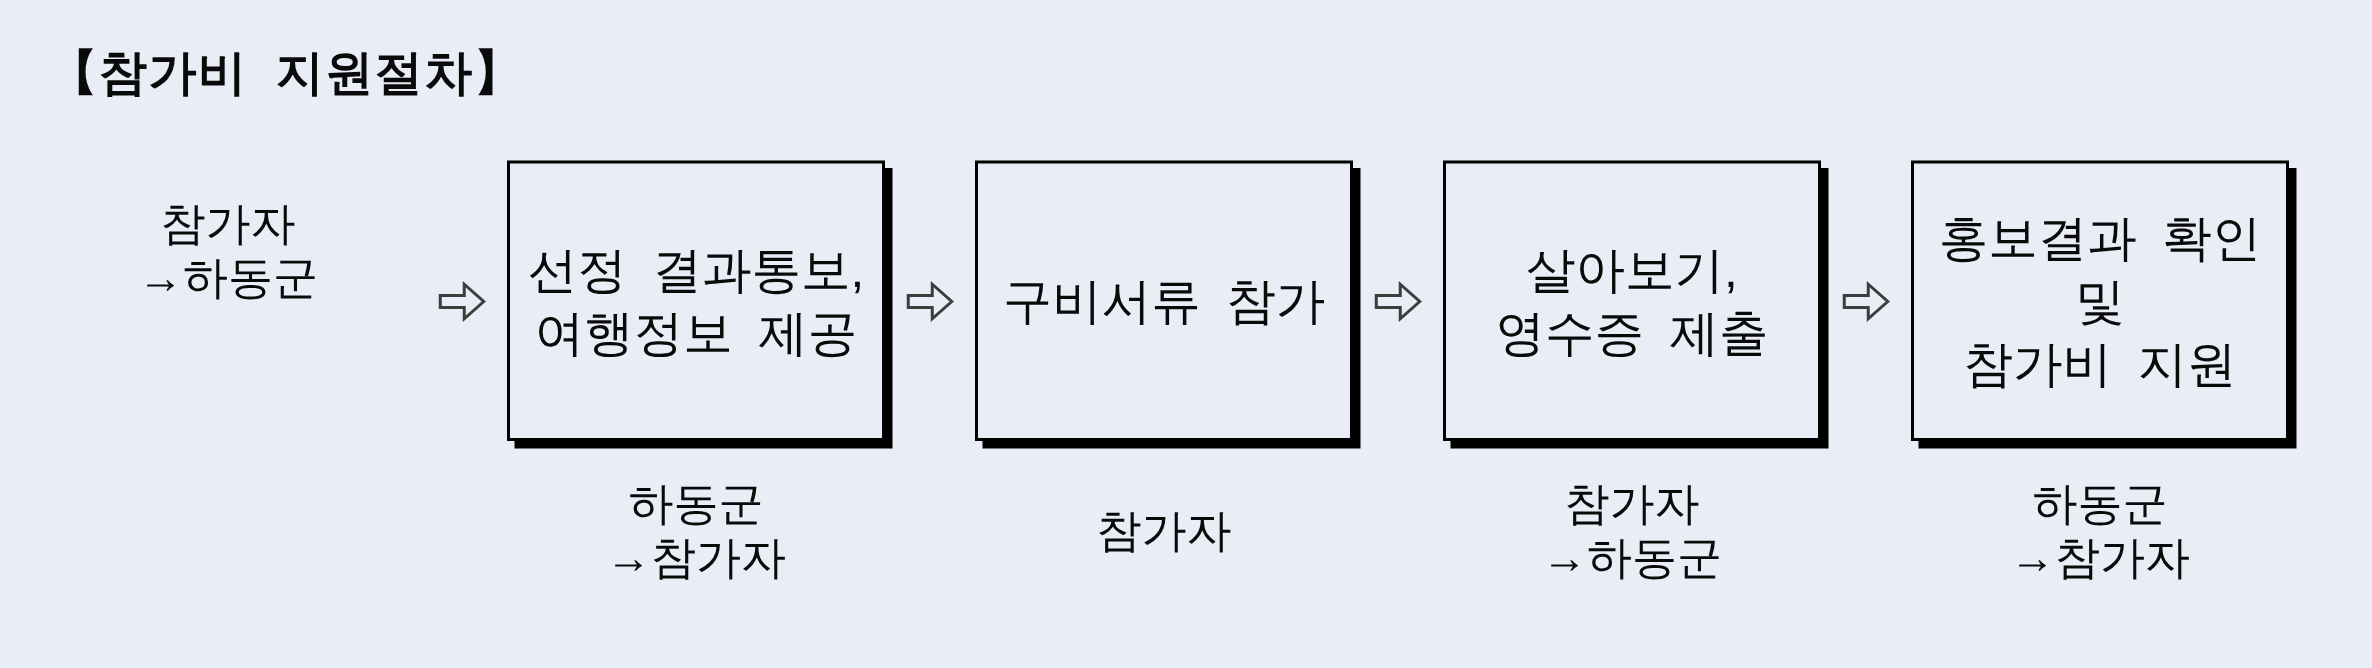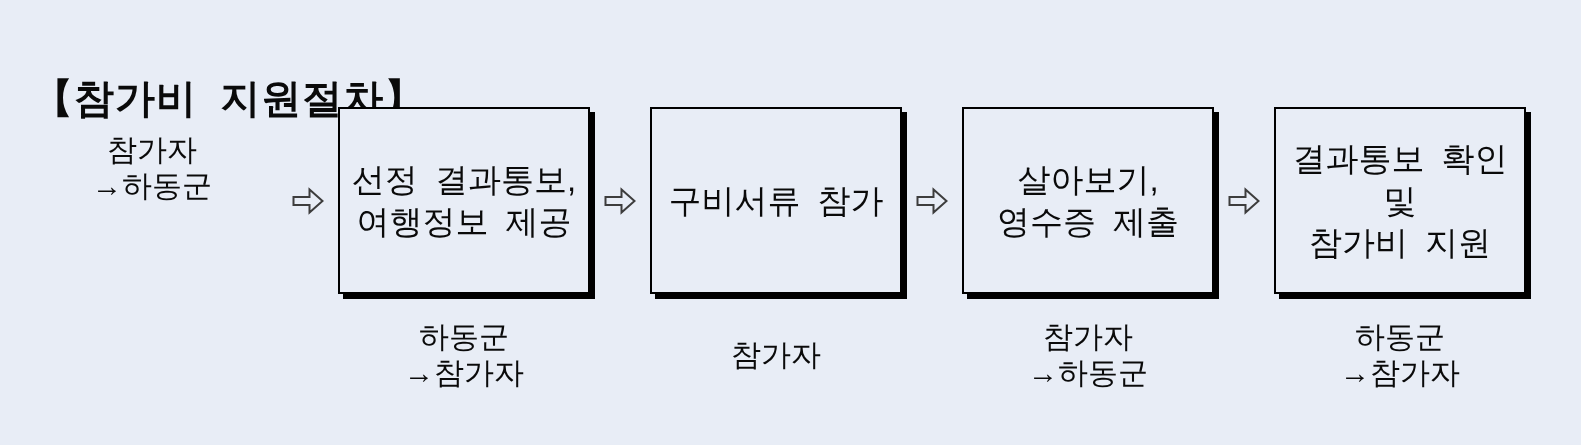--- a/index.html
+++ b/index.html
@@ -18,26 +18,25 @@
     overflow: hidden;
   }
   .canvas {
     position: relative;
     width: 1581px; height: 445px;
     background: var(--page-bg);
   }
   .diagram-title {
     position: absolute;
     left: 33px; top: 27px;
-    font-size: 40px;
+    font-size: 32px;
     font-weight: bold;
     letter-spacing: 1px;
     word-spacing: 0.28em;
     white-space: pre;
-    margin-top: 44px;
   }
   .flow-row {
     position: absolute;
     left: 26px; top: 107px;
     display: flex;
     align-items: flex-start;
   }
   .flow-step {
     width: 252px;
     display: flex;
@@ -137,20 +136,20 @@
 →하동군</div>
     </div>
 
     <div class="arrow-cell">
       <svg width="32" height="28" viewBox="0 0 32 28">
         <polygon class="arrow-shape" points="1.5,10 17.5,10 17.5,2.5 30.5,14 17.5,25.5 17.5,18 1.5,18"></polygon>
       </svg>
     </div>
 
     <div class="flow-step">
-      <div class="step-box">결과통보 확인 및
+      <div class="step-box">홍보결과 확인 및
 참가비 지원</div>
       <div class="step-actor">하동군
 →참가자</div>
     </div>
 
   </div>
 </div>
 
 </body></html>

